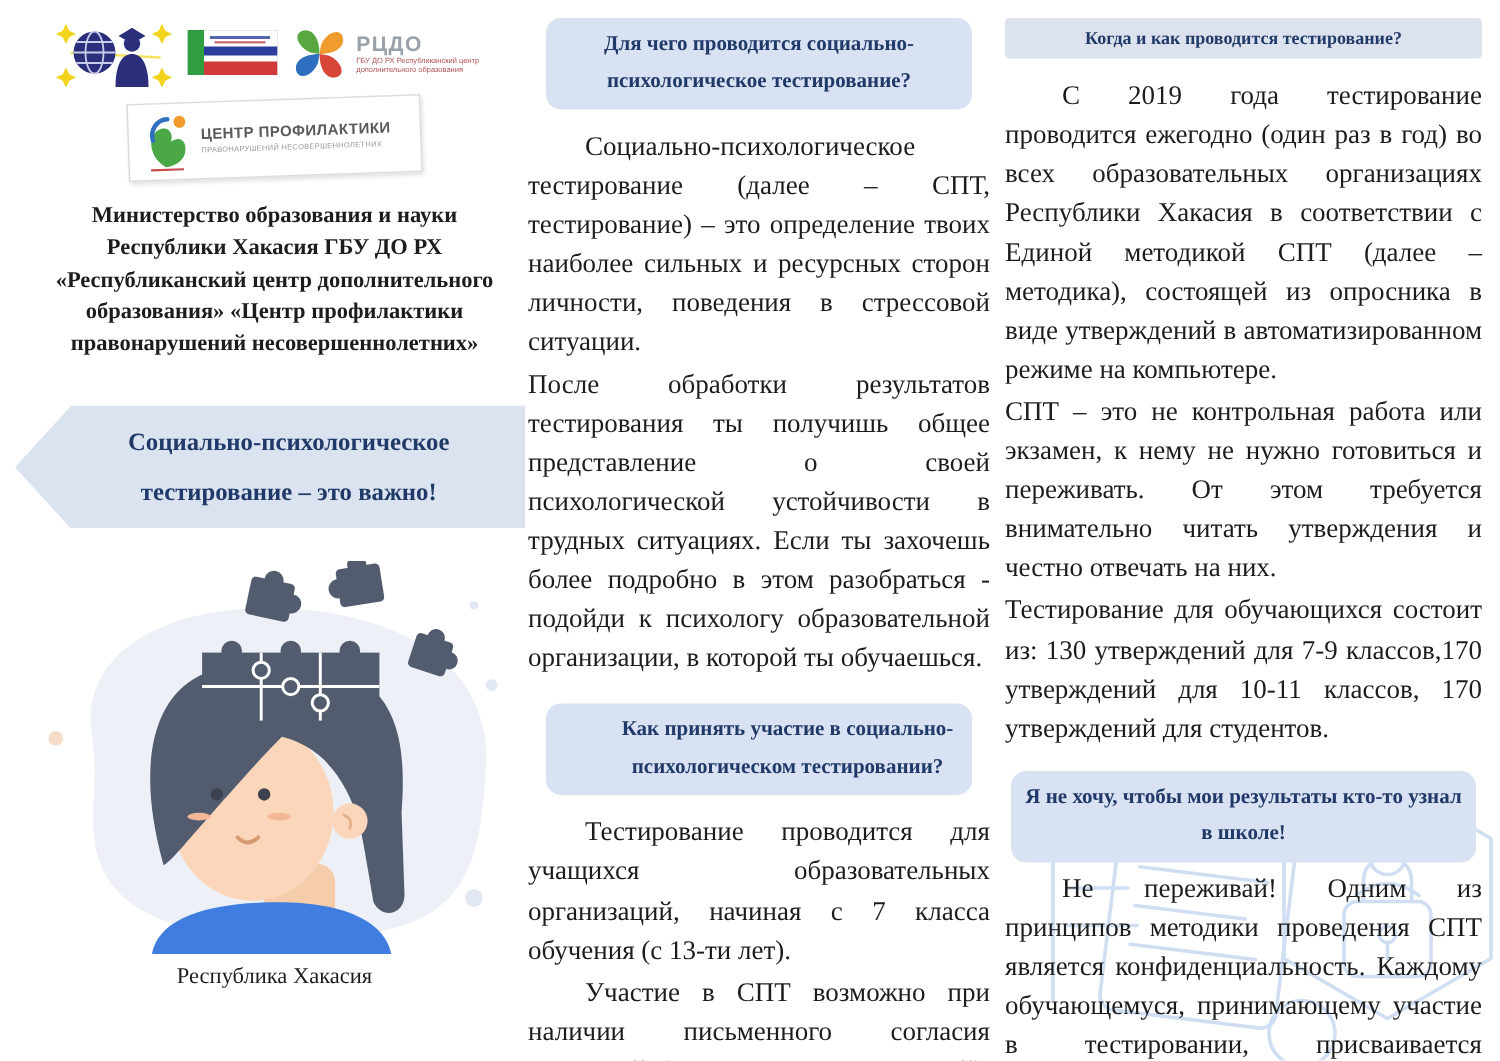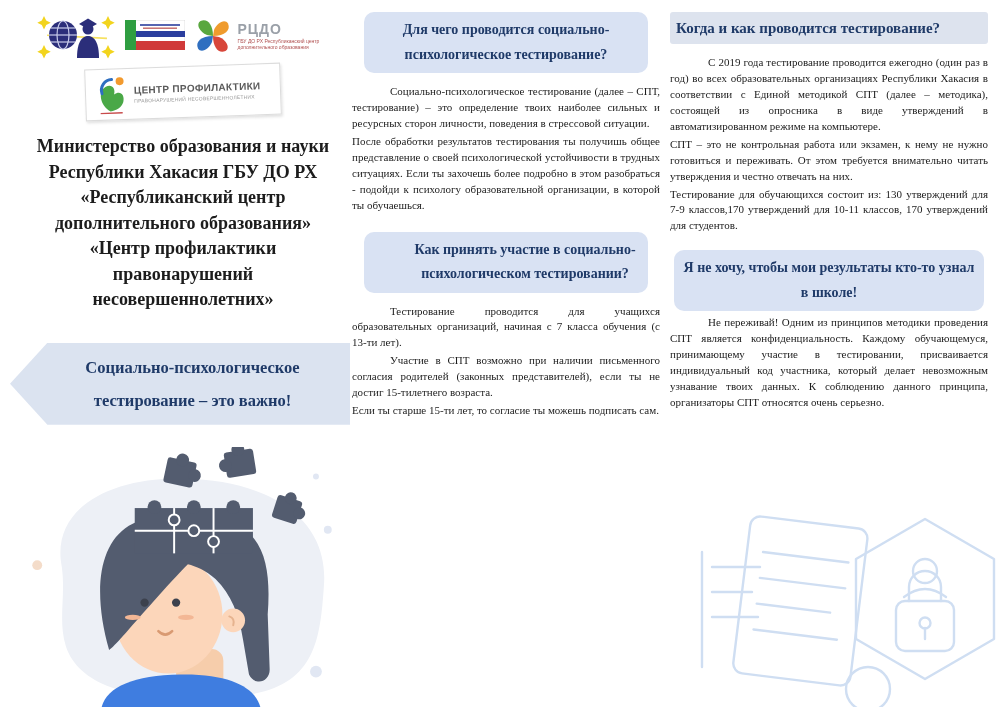--- a/index.html
+++ b/index.html
@@ -19,44 +19,44 @@
   .rcdo-text{display:flex;flex-direction:column;}
   .rcdo-abbr{font-family:"Liberation Sans",sans-serif;font-weight:bold;font-size:14px;color:#9aa0a8;letter-spacing:1px;line-height:1;}
   .rcdo-sub{font-family:"Liberation Sans",sans-serif;font-size:5px;color:#b05050;width:92px;line-height:1.25;margin-top:2px;}
   .logo-row2{display:flex;justify-content:center;margin-top:4px;}
   .prof-card{background:#fff;border:1px solid #dcdcdc;box-shadow:1px 2px 3px rgba(0,0,0,.12);
     transform:rotate(-2deg);display:flex;align-items:center;gap:6px;padding:5px 8px;width:178px;}
   .prof-text{display:flex;flex-direction:column;}
   .prof-title{font-family:"Liberation Sans",sans-serif;font-weight:bold;font-size:10px;color:#5a5a5a;letter-spacing:.3px;line-height:1.1;}
   .prof-sub{font-family:"Liberation Sans",sans-serif;font-size:5px;color:#9a9a9a;margin-top:2px;letter-spacing:.2px;}
 
-  .ministry{margin:16px 8px 0 8px;font-weight:bold;font-size:18px;line-height:1.42;text-align:center;}
+  .ministry{margin:16px 8px 0 8px;font-weight:bold;font-size:15px;line-height:1.42;text-align:center;}
 
   .banner{
     margin-top:30px;margin-left:-8px;width:340px;box-sizing:border-box;
     background:#dbe3f0;color:#1f3a68;font-weight:bold;font-size:16.5px;line-height:2.0;
     text-align:center;padding:8px 21px 8px 46px;
     clip-path:polygon(0% 50%, 11% 0%, 100% 0%, 100% 100%, 11% 100%);
   }
 
   .illustration{margin-top:22px;text-align:center;}
   .caption{margin-top:2px;text-align:center;font-size:15px;}
 
   .header-box{
     background:#d9e2f3;color:#1f3a68;font-weight:bold;font-size:14px;line-height:1.75;
     text-align:center;border-radius:10px;padding:6px 8px;
   }
   #middle-panel .header-box{margin:12px 12px 0 12px;}
   .header-flat{
-    background:#dde3ee;color:#1f3a68;font-weight:bold;font-size:15px;line-height:1.6;
-    border-radius:3px;padding:4px 6px;margin-top:12px;
+    background:#dde3ee;color:#1f3a68;font-weight:bold;font-size:12px;line-height:1.6;
+    text-align:center;border-radius:3px;padding:4px 6px;margin-top:12px;
   }
   #right-panel .header-box{margin:16px 4px 0 4px;}
 
-  .para{font-size:11px;line-height:1.45;text-align:justify;margin:0;}
+  .para{font-size:18px;line-height:1.45;text-align:justify;margin:0;}
   .indent{text-indent:38px;}
   .mt{margin-top:11px;}
   .mt-s{margin-top:2px;}
 
   #watermark{position:absolute;right:0;bottom:0;width:310px;height:210px;}
   .content-layer{z-index:2;}
 </style>
 </head>
 <body>
 

